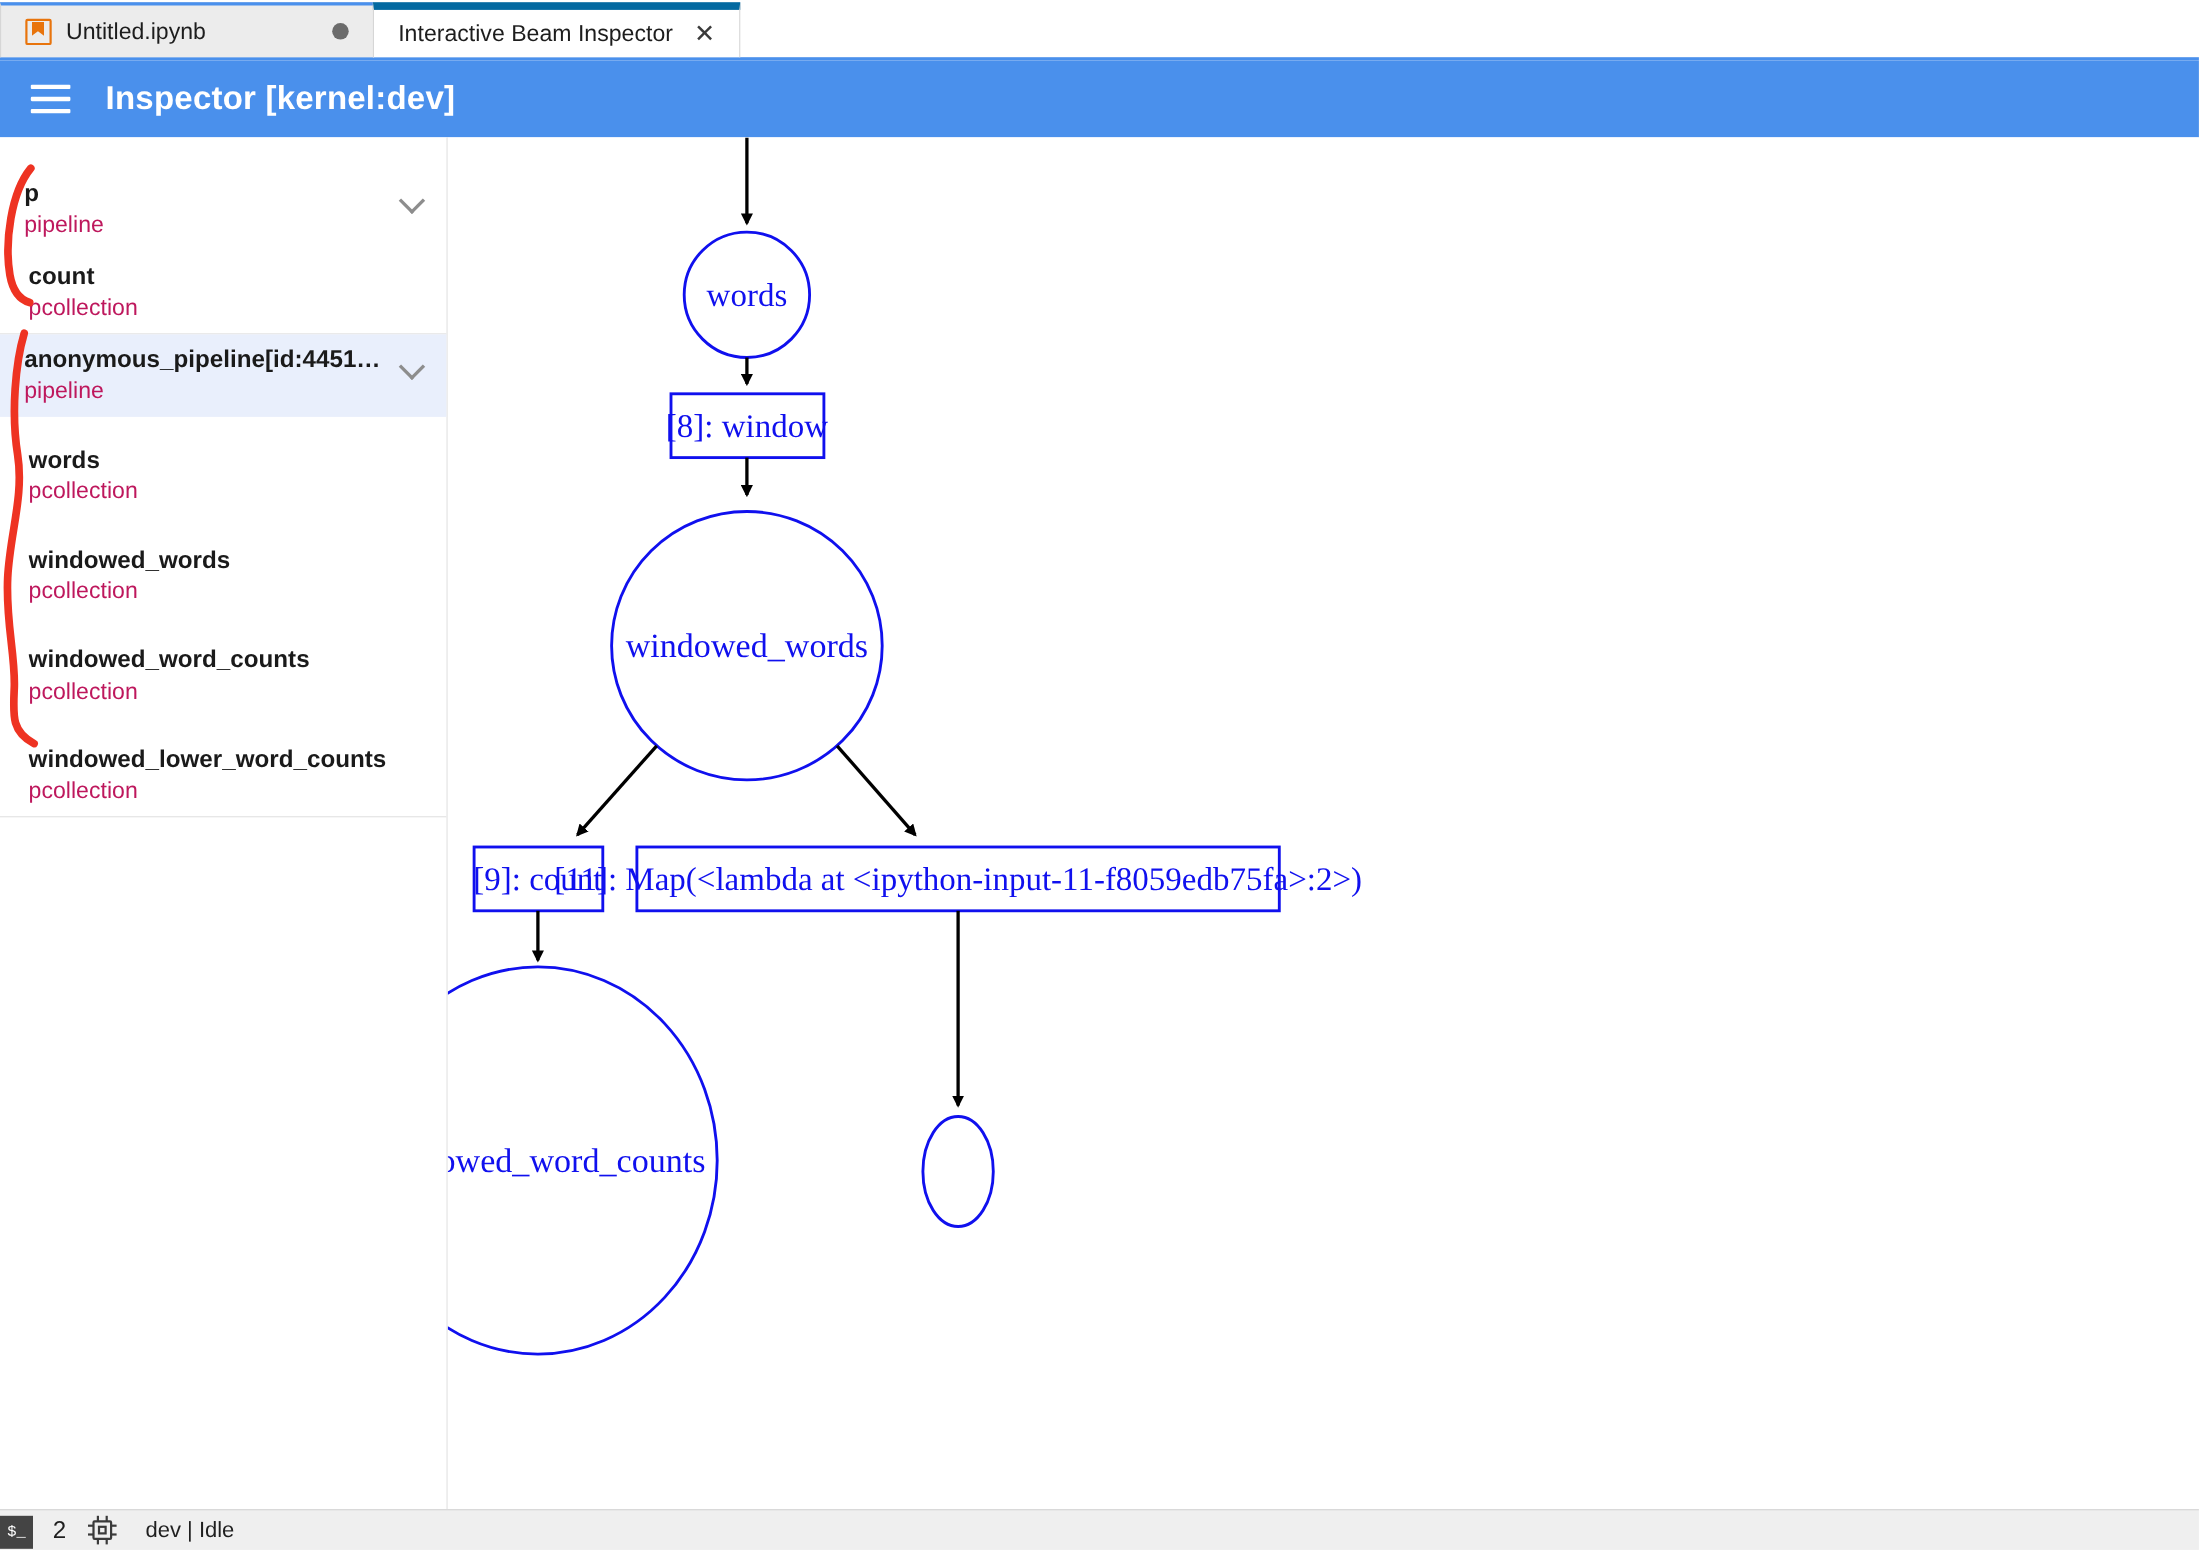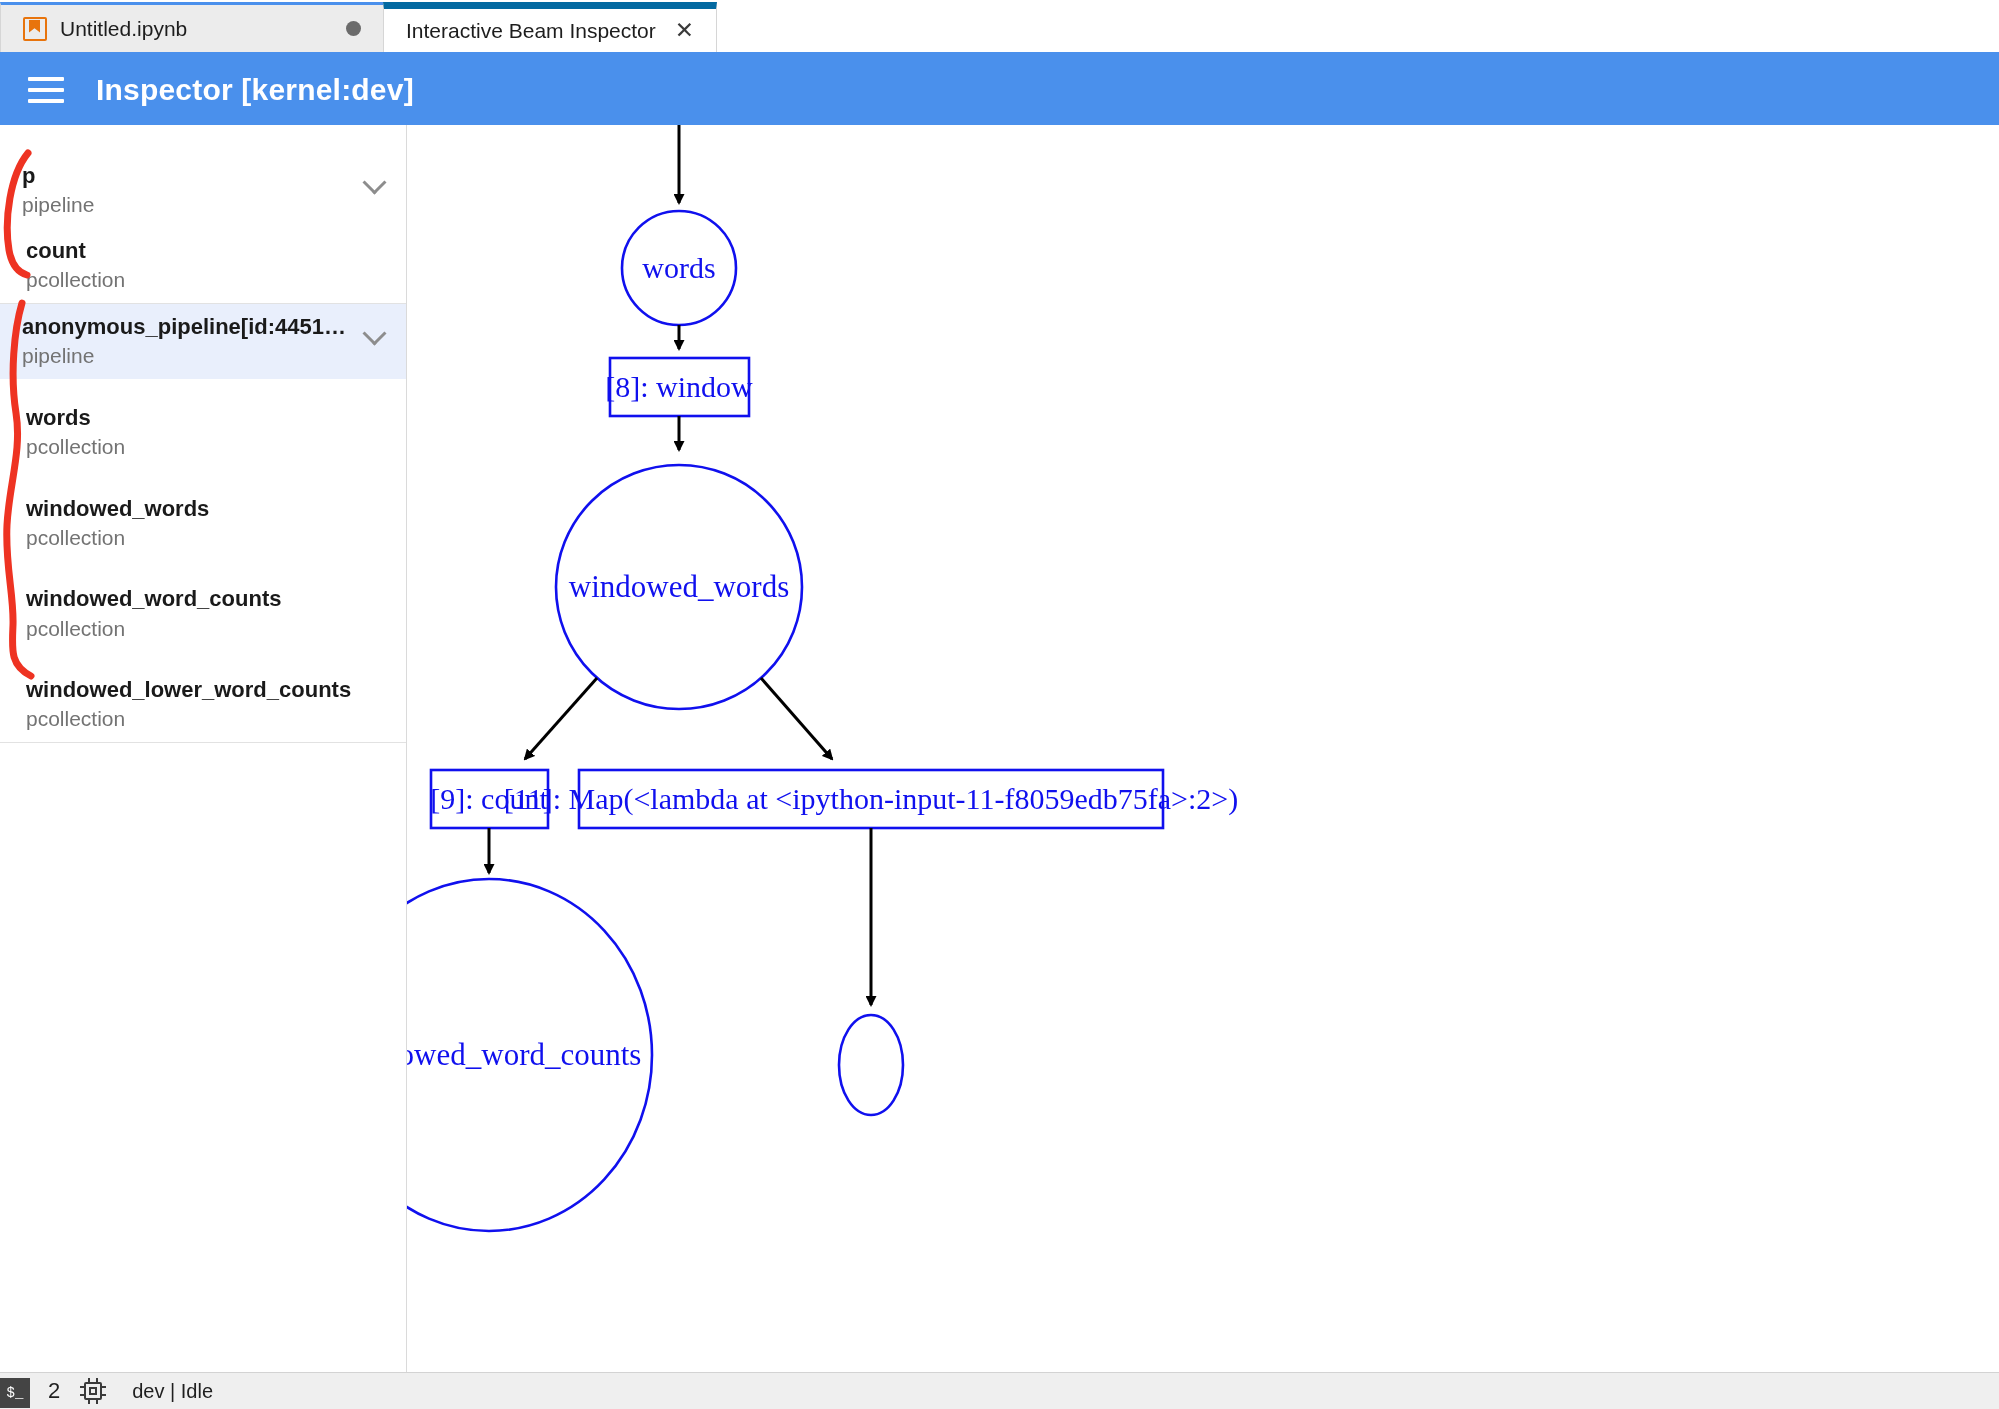--- a/index.html
+++ b/index.html
@@ -37,21 +37,21 @@
     padding: 0 22px;
     border: 1px solid #d6d6d6;
     border-bottom: none;
     font-size: 21px;
     color: #1d1d1d;
     position: relative;
     white-space: nowrap;
   }
   .tab.inactive {
     background: #ececec;
-    width: 384px;
+    width: 340px;
     justify-content: flex-start;
     border-top: 3px solid #4a90ec;
   }
   .tab.active {
     background: #ffffff;
     border-top: 7px solid #0369a1;
     margin-left: -1px;
   }
   .nb-icon {
     width: 24px; height: 24px;
@@ -150,21 +150,21 @@
     font-size: 22px;
     font-weight: bold;
     color: #1a1a1a;
     white-space: nowrap;
     overflow: hidden;
     text-overflow: ellipsis;
     line-height: 1.28;
   }
   .item-type {
     font-size: 21px;
-    color: #737373;
+    color: #be185d;
     line-height: 1.32;
     margin-top: 1px;
   }
   .item.child { padding-left: 26px; }
   .item.spaced { margin-top: 16px; }
   .chev {
     flex: 0 0 auto;
     width: 26px; height: 26px;
     margin-top: 6px;
     margin-left: 10px;

